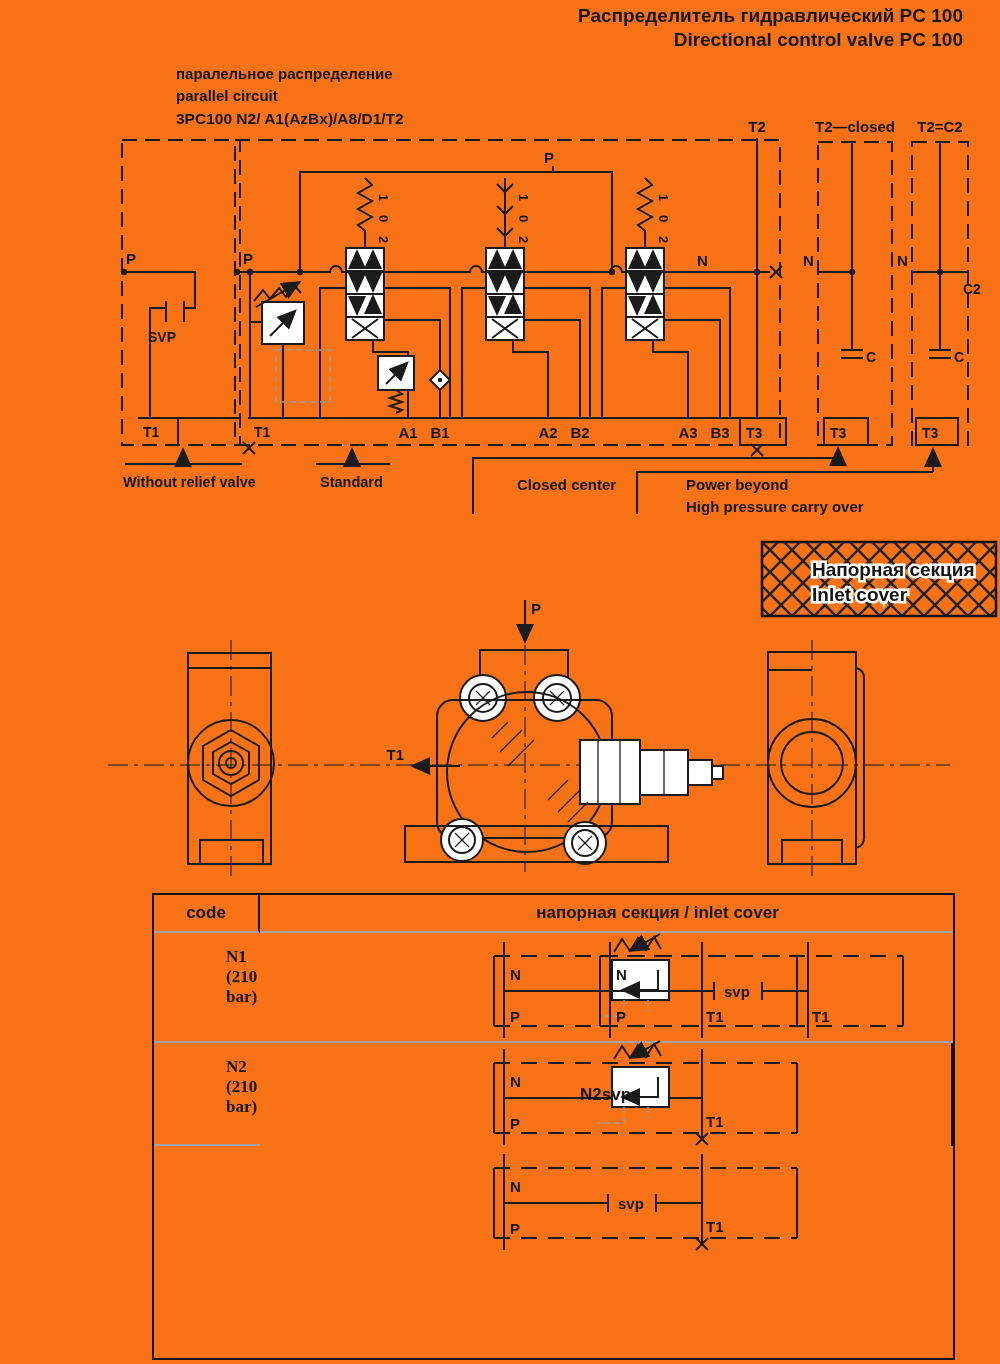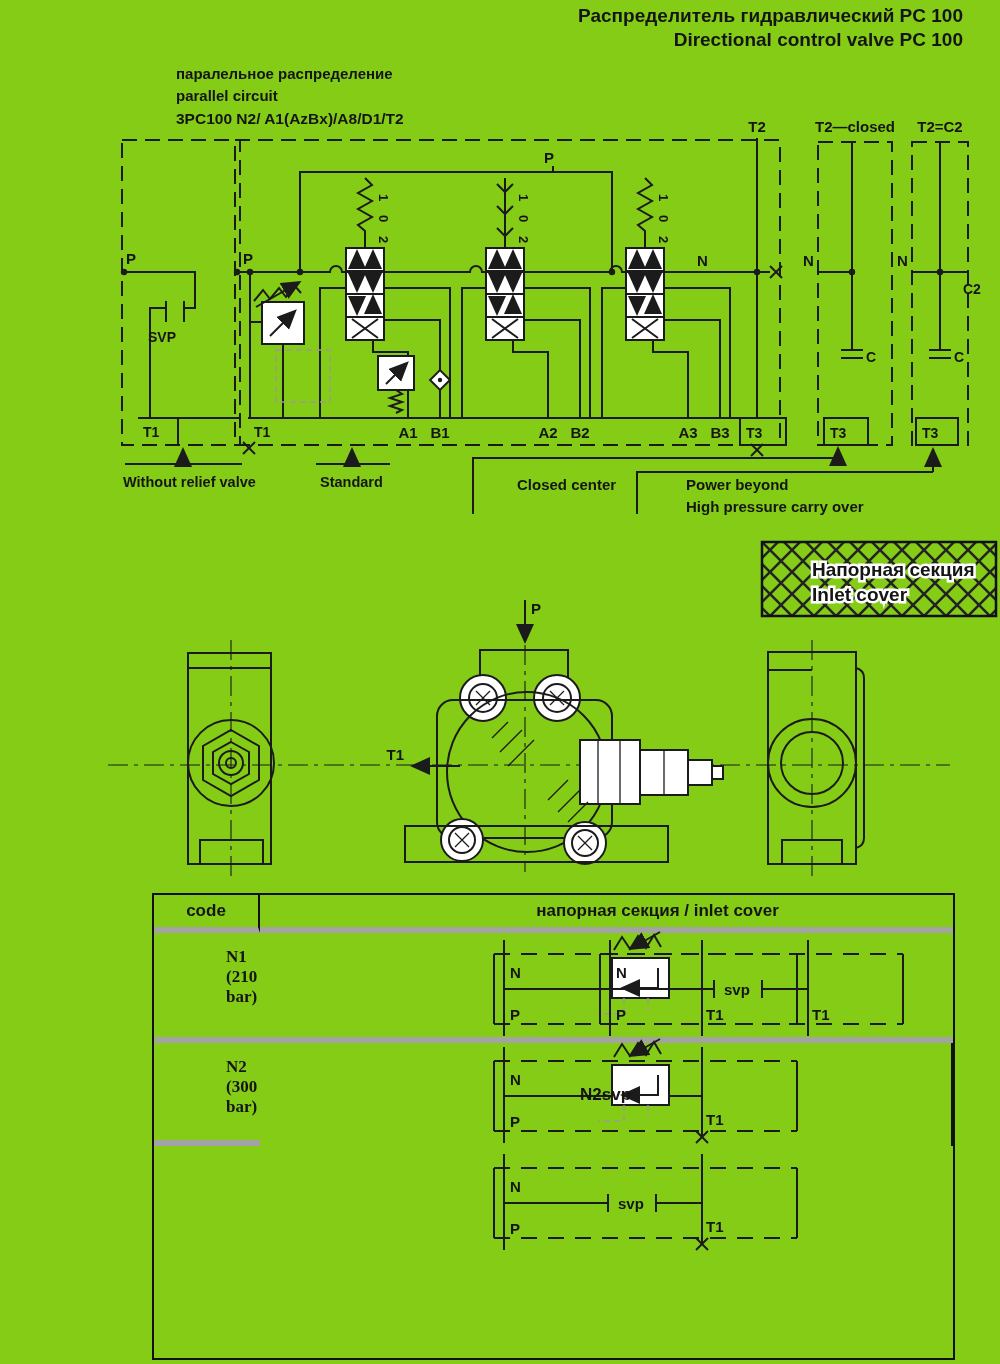--- a/index.html
+++ b/index.html
@@ -1,32 +1,32 @@
 <!DOCTYPE html>
 <html><head>
 <meta charset="utf-8">
 <style>
   html,body{margin:0;padding:0;background:#e8e8e8;}
-  .page{position:relative;width:1000px;height:1364px;background:#84cc16;
+  .page{position:relative;width:1000px;height:1364px;background:#f97316;
         font-family:"Liberation Sans",sans-serif;font-weight:bold;color:#151515;overflow:hidden;}
   svg{position:absolute;left:0;top:0;}
   svg text{fill:#151515;font-family:"Liberation Sans",sans-serif;font-weight:bold;}
   .ln{stroke:#1b1b1b;stroke-width:2;fill:none;}
   .lnth{stroke:#1b1b1b;stroke-width:1.3;fill:none;}
   .dash{stroke-dasharray:15 8;}
   .cl{stroke:#1b1b1b;stroke-width:1.1;fill:none;stroke-dasharray:20 6 4 6;}
   .wbox{fill:#fff;stroke:#1b1b1b;stroke-width:2;}
   .pilot{stroke:#9a9a9a;stroke-width:1.4;fill:none;stroke-dasharray:6 4;}
   .dot{fill:#1b1b1b;}
   .halo{paint-order:stroke;stroke:#fff;stroke-width:5px;}
   
   .tbl{position:absolute;left:152px;top:893px;width:803px;height:467px;
        border:2px solid #111;display:grid;grid-template-columns:106px 1fr;
        grid-template-rows:38px 110px 103px 105px 109px;box-sizing:border-box;}
-  .cell{position:relative;border-bottom:6px solid #a3a3a3;box-sizing:border-box;}
+  .cell{position:relative;border-bottom:2px solid #a3a3a3;box-sizing:border-box;}
   .c1{border-right:2px solid #111;display:flex;align-items:center;justify-content:center;
       font-size:17px;}
   .lastrow{border-bottom:none;}
   .hdr2{display:flex;align-items:center;justify-content:center;font-size:17px;padding-left:102px;text-align:center;}
   .rowlabel{position:absolute;left:72px;top:14px;font-size:17px;font-family:Liberation Serif, serif;}
   .mini{position:absolute;left:336px;top:50%;transform:translateY(-50%);}
 </style>
 </head>
 <body>
 <div class="page">
@@ -339,21 +339,21 @@
       <text x="216" y="90" font-size="15">T1</text>
       <line class="ln" x1="14" y1="59" x2="118" y2="59"></line>
       <line class="ln" x1="118" y1="50" x2="118" y2="68"></line>
       <text x="128" y="65" font-size="15">svp</text>
       <line class="ln" x1="166" y1="50" x2="166" y2="68"></line>
       <line class="ln" x1="166" y1="59" x2="212" y2="59"></line>
     </svg>
   </div>
 
   <div class="cell">
-    <span class="rowlabel">N2 (300 bar)</span>
+    <span class="rowlabel">N2 (210 bar)</span>
     <svg class="mini" width="330" height="110" viewBox="0 0 330 110">
       <line class="ln" x1="4" y1="24" x2="4" y2="94"></line>
       <line class="ln" x1="307" y1="24" x2="307" y2="94"></line>
       <line class="ln" x1="4" y1="24" x2="307" y2="24" stroke-dasharray="16 11"></line>
       <line class="ln" x1="4" y1="94" x2="307" y2="94" stroke-dasharray="16 11"></line>
       <line class="ln" x1="14" y1="10" x2="14" y2="106"></line>
       <line class="ln" x1="212" y1="10" x2="212" y2="100"></line>
       <text x="20" y="48" font-size="15">N</text>
       <text x="20" y="90" font-size="15">P</text>
       <text x="216" y="88" font-size="15">T1</text>

